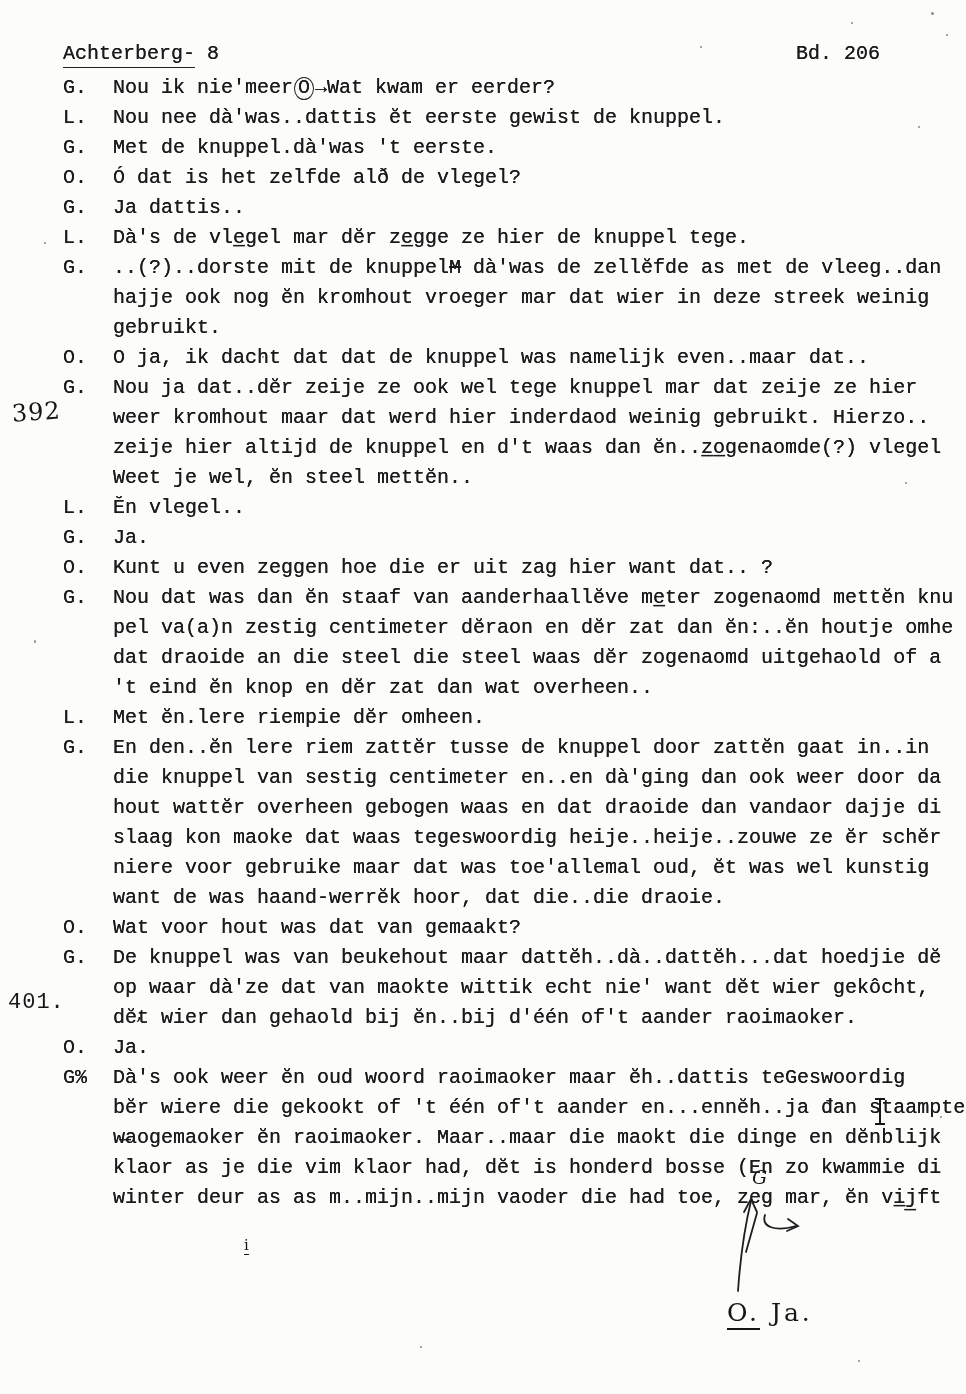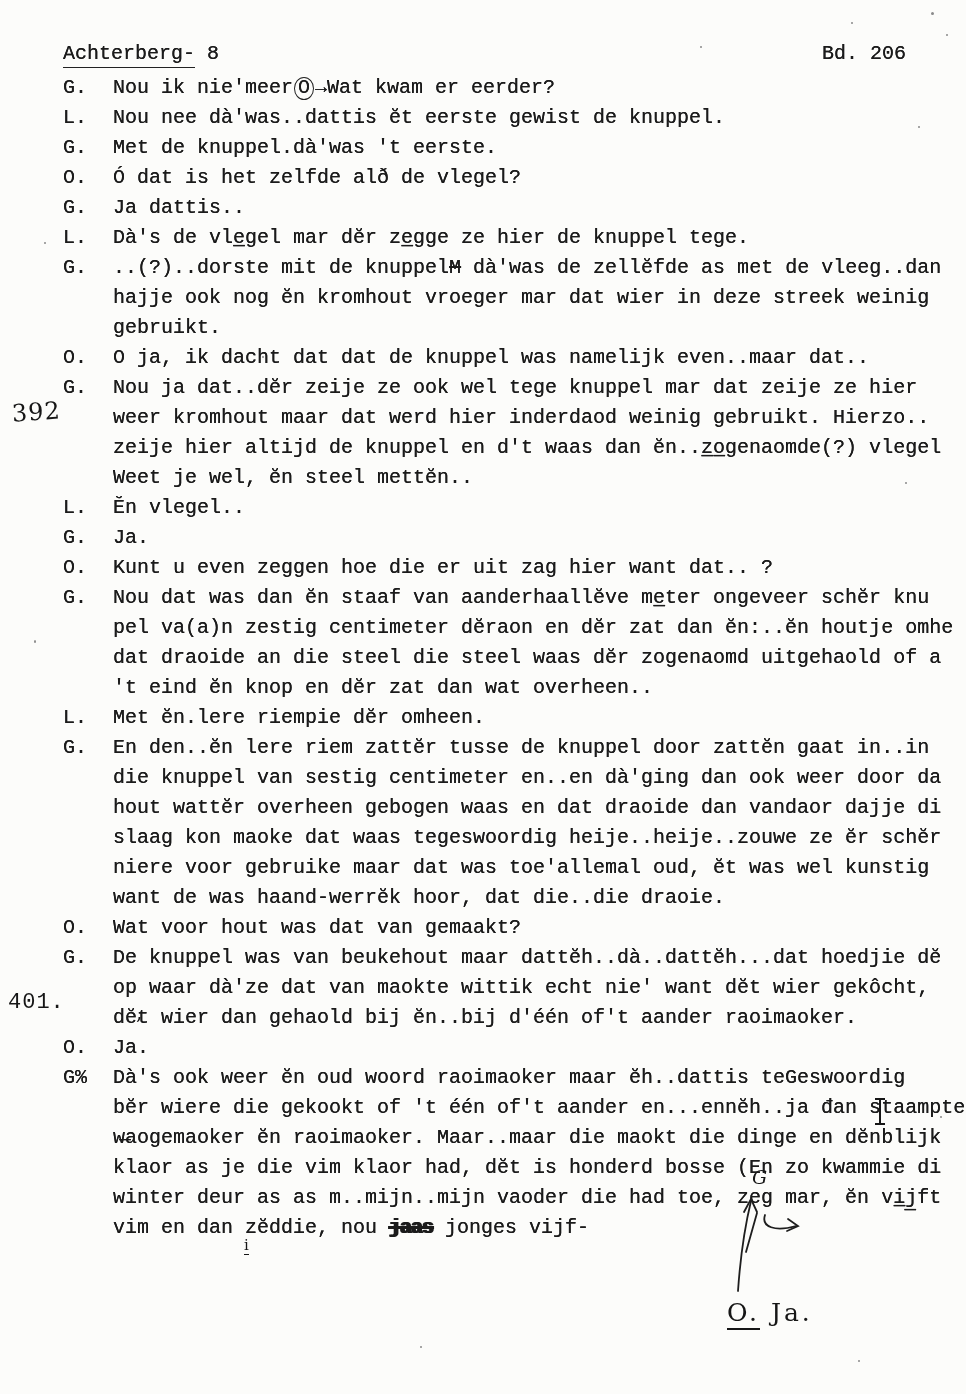--- a/index.html
+++ b/index.html
@@ -9,21 +9,21 @@
     background:#fcfcfa;
     overflow:hidden;
     font-family:"Liberation Mono","DejaVu Sans Mono",monospace;
     color:#1b1b1b;
   }
   
   #header{
     position:absolute;top:42px;left:63px;right:0;
     font-size:20px;
     display:flex;justify-content:space-between;
-    padding-right:60px;
+    padding-right:86px;
     white-space:pre;
     text-shadow:0 0 .4px #1b1b1b;
   }
   #header .title-underlined{border-bottom:1.6px solid #222;padding-bottom:2px;}
   
   #dialogue{
     position:absolute;top:76px;left:63px;right:0;
     font-size:20px;
     text-shadow:0 0 .4px #1b1b1b;
   }
@@ -93,42 +93,41 @@
       <div class="row"><span class="label"></span><span class="text"><span>hajje ook nog ĕn kromhout vroeger mar dat wier in deze streek weinig</span></span></div>
       <div class="row"><span class="label"></span><span class="text"><span>gebruikt.</span></span></div>
       <div class="row"><span class="label">O.</span><span class="text"><span>O ja, ik dacht dat dat de knuppel was namelijk even..maar dat..</span></span></div>
       <div class="row"><span class="label">G.</span><span class="text"><span>Nou ja dat..dĕr zeije ze ook wel tege knuppel mar dat zeije ze hier</span></span></div>
       <div class="row"><span class="label"></span><span class="text"><span>weer kromhout maar dat werd hier inderdaod weinig gebruikt. Hierzo..</span></span></div>
       <div class="row"><span class="label"></span><span class="text"><span>zeije hier altijd de knuppel en d't waas dan ĕn..z̲o̲genaomde(?) vlegel</span></span></div>
       <div class="row"><span class="label"></span><span class="text"><span>Weet je wel, ĕn steel mettĕn..</span></span></div>
       <div class="row"><span class="label">L.</span><span class="text"><span>Ĕn vlegel..</span></span></div>
       <div class="row"><span class="label">G.</span><span class="text"><span>Ja.</span></span></div>
       <div class="row"><span class="label">O.</span><span class="text"><span>Kunt u even zeggen hoe die er uit zag hier want dat.. ?</span></span></div>
-      <div class="row"><span class="label">G.</span><span class="text"><span>Nou dat was dan ĕn staaf van aanderhaallĕve me̲ter ongeveer schĕr knu</span></span></div>
+      <div class="row"><span class="label">G.</span><span class="text"><span>Nou dat was dan ĕn staaf van aanderhaallĕve me̲ter zogenaomd mettĕn knu</span></span></div>
       <div class="row"><span class="label"></span><span class="text"><span>pel va(a)n zestig centimeter dĕraon en dĕr zat dan ĕn:..ĕn houtje omhe</span></span></div>
       <div class="row"><span class="label"></span><span class="text"><span>dat draoide an die steel die steel waas dĕr zogenaomd uitgehaold of a</span></span></div>
       <div class="row"><span class="label"></span><span class="text"><span>'t eind ĕn knop en dĕr zat dan wat overheen..</span></span></div>
       <div class="row"><span class="label">L.</span><span class="text"><span>Met ĕn.lere riempie dĕr omheen.</span></span></div>
       <div class="row"><span class="label">G.</span><span class="text"><span>En den..ĕn lere riem zattĕr tusse de knuppel door zattĕn gaat in..in</span></span></div>
       <div class="row"><span class="label"></span><span class="text"><span>die knuppel van sestig centimeter en..en dà'ging dan ook weer door da</span></span></div>
       <div class="row"><span class="label"></span><span class="text"><span>hout wattĕr overheen gebogen waas en dat draoide dan vandaor dajje di</span></span></div>
       <div class="row"><span class="label"></span><span class="text"><span>slaag kon maoke dat waas tegeswoordig heije..heije..zouwe ze ĕr schĕr</span></span></div>
       <div class="row"><span class="label"></span><span class="text"><span>niere voor gebruike maar dat was toe'allemal oud, ĕt was wel kunstig</span></span></div>
       <div class="row"><span class="label"></span><span class="text"><span>want de was haand-werrĕk hoor, dat die..die draoie.</span></span></div>
       <div class="row"><span class="label">O.</span><span class="text"><span>Wat voor hout was dat van gemaakt?</span></span></div>
       <div class="row"><span class="label">G.</span><span class="text"><span>De knuppel was van beukehout maar dattĕh..dà..dattĕh...dat hoedjie dĕ</span></span></div>
       <div class="row"><span class="label"></span><span class="text"><span>op waar dà'ze dat van maokte wittik echt nie' want dĕt wier gekôcht,</span></span></div>
       <div class="row"><span class="label"></span><span class="text"><span>dĕt wier dan gehaold bij ĕn..bij d'één of't aander raoimaoker.</span></span></div>
       <div class="row"><span class="label">O.</span><span class="text"><span>Ja.</span></span></div>
       <div class="row"><span class="label">G%</span><span class="text"><span>Dà's ook weer ĕn oud woord raoimaoker maar ĕh..dattis teGeswoordig</span></span></div>
       <div class="row"><span class="label"></span><span class="text"><span>bĕr wiere die gekookt of 't één of't aander en...ennĕh..ja đan staampte</span></span></div>
       <div class="row"><span class="label"></span><span class="text"><span>w̶aogemaoker ĕn raoimaoker. Maar..maar die maokt die dinge en dĕnblijk</span></span></div>
       <div class="row"><span class="label"></span><span class="text"><span>klaor as je die vim klaor had, dĕt is honderd bosse (En zo kwammie di</span></span></div>
       <div class="row"><span class="label"></span><span class="text"><span>winter deur as as m..mijn..mijn vaoder die had toe, zeg mar, ĕn vi̲j̲ft</span></span></div>
-      <div class="row"><span class="label"></span><span class="text"><span>vim en dan zĕddie, nou </span><span class="seg-blot">jaas</span><span> jonges vijf-</span></span></div>
     </div>
 
   <div class="hand" id="note-392">392</div>
   <div class="hand" id="note-401">401.</div>
 
   <div class="hand" id="hand-g">G</div>
   <div class="hand" id="hand-o-ja"><span class="u">O.</span><span> Ja.</span></div>
   <div class="hand" id="insert-i">i</div>
   <div class="hand" id="insert-comma">,</div>
   <div id="insert-bar"></div>

